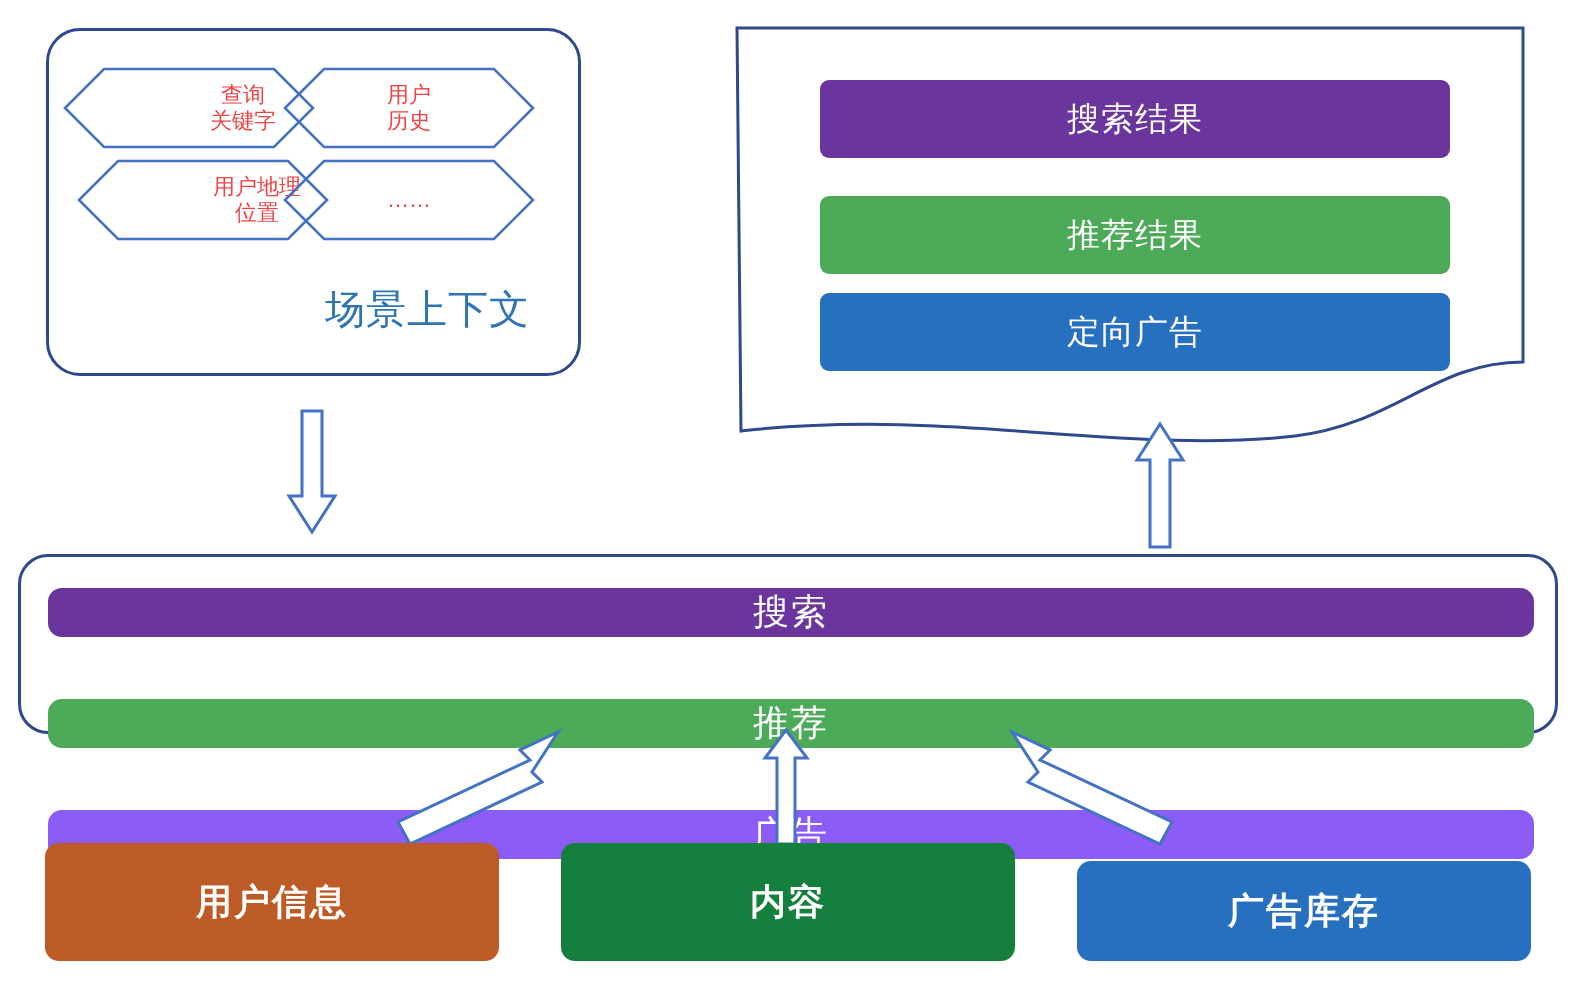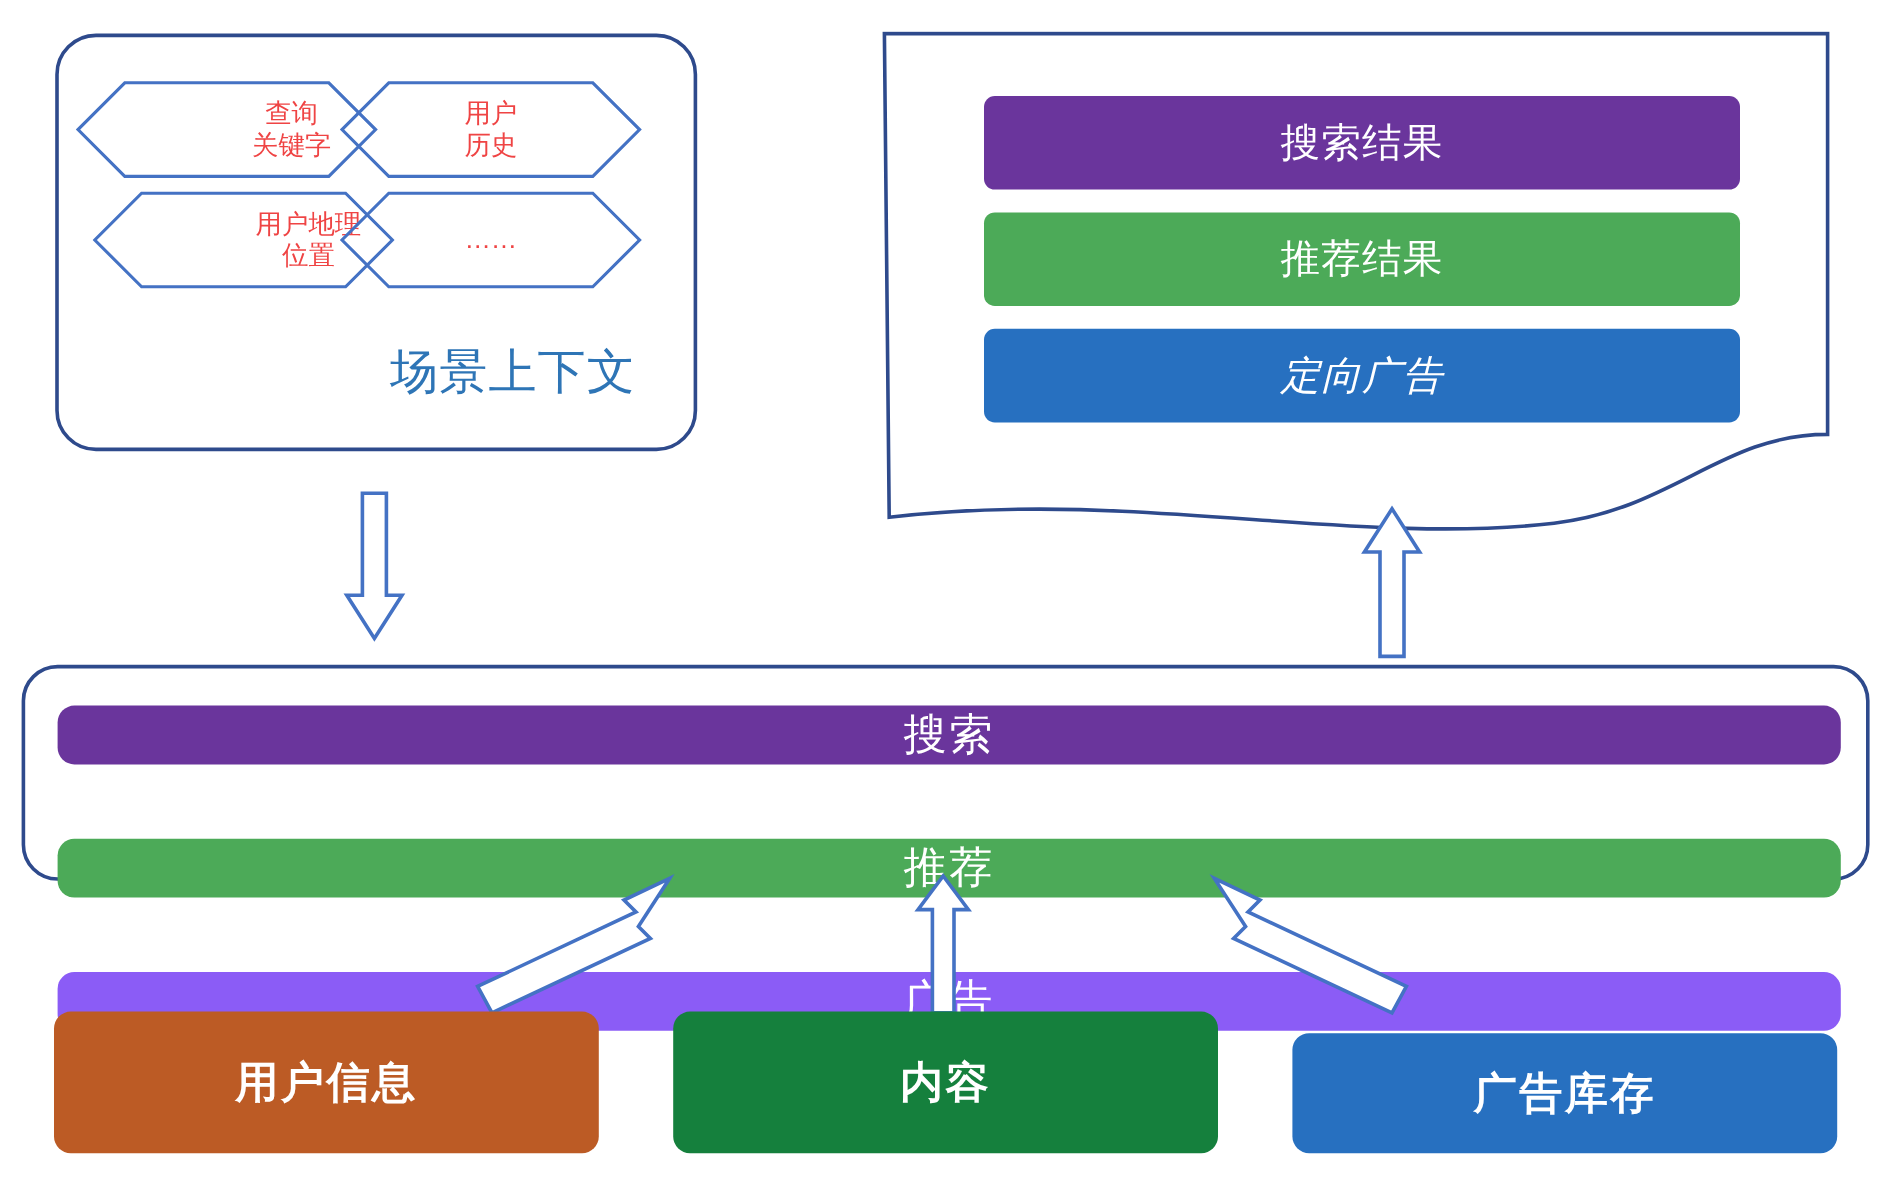--- a/index.html
+++ b/index.html
@@ -218,24 +218,24 @@
                C 700,336 660,398 560,410
                C 450,423 330,406 200,400
                C 120,396 50,400 6,405
                L 2,2 Z" fill="#ffffff" stroke="#2E4A8C" stroke-width="3"></path>
     </svg>
 
     <div id="results-list">
       <div class="result-bar" style="background:#6A359C;">
         <span>搜索结果</span>
       </div>
-      <div class="result-bar" style="background:#4CAA58;">
+      <div class="result-bar" style="background:#4CAA58;margin-top:19px;">
         <span>推荐结果</span>
       </div>
-      <div class="result-bar" style="background:#2770C0;font-style:italic;">
+      <div class="result-bar" style="background:#2770C0;">
         <span>定向广告</span>
       </div>
     </div>
   </div>
 
   <div class="arrow" style="left:286px; top:408px; width:52px; height:128px;">
     <svg width="52" height="128" viewBox="0 0 52 128">
       <polygon class="arrow-shape" points="16,3 36,3 36,88 49,88 26,124 3,88 16,88"></polygon>
     </svg>
   </div>

